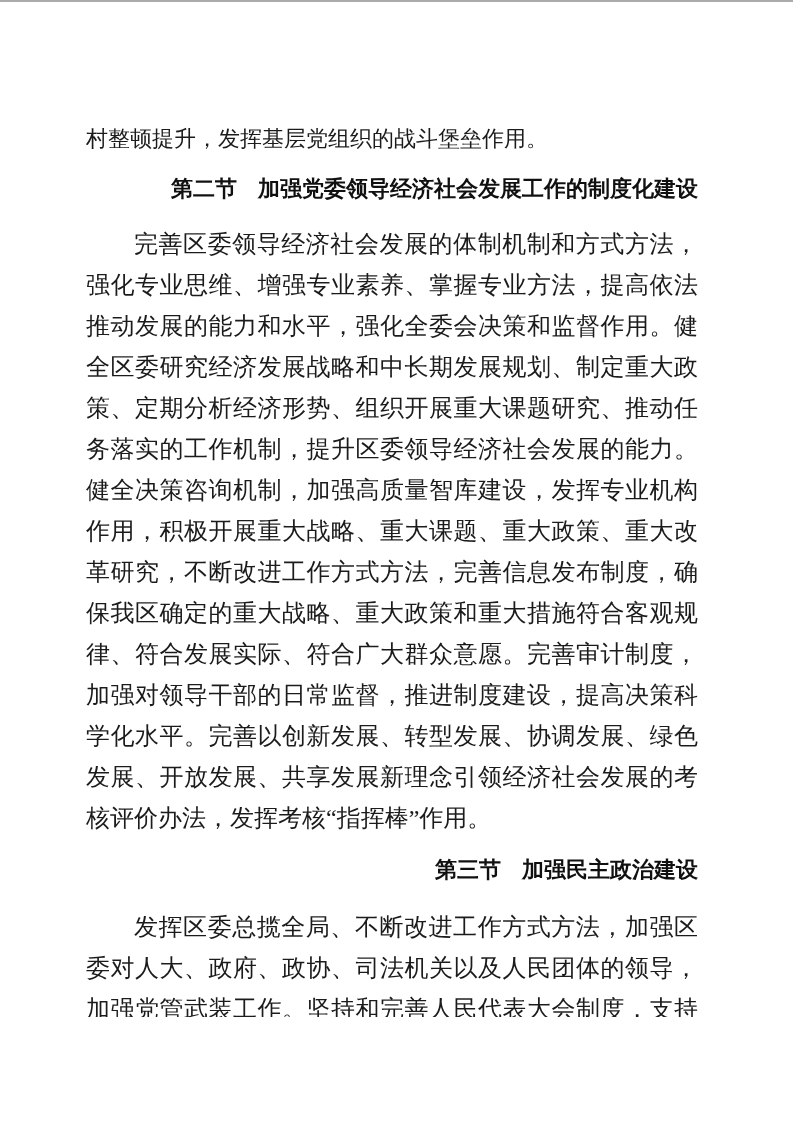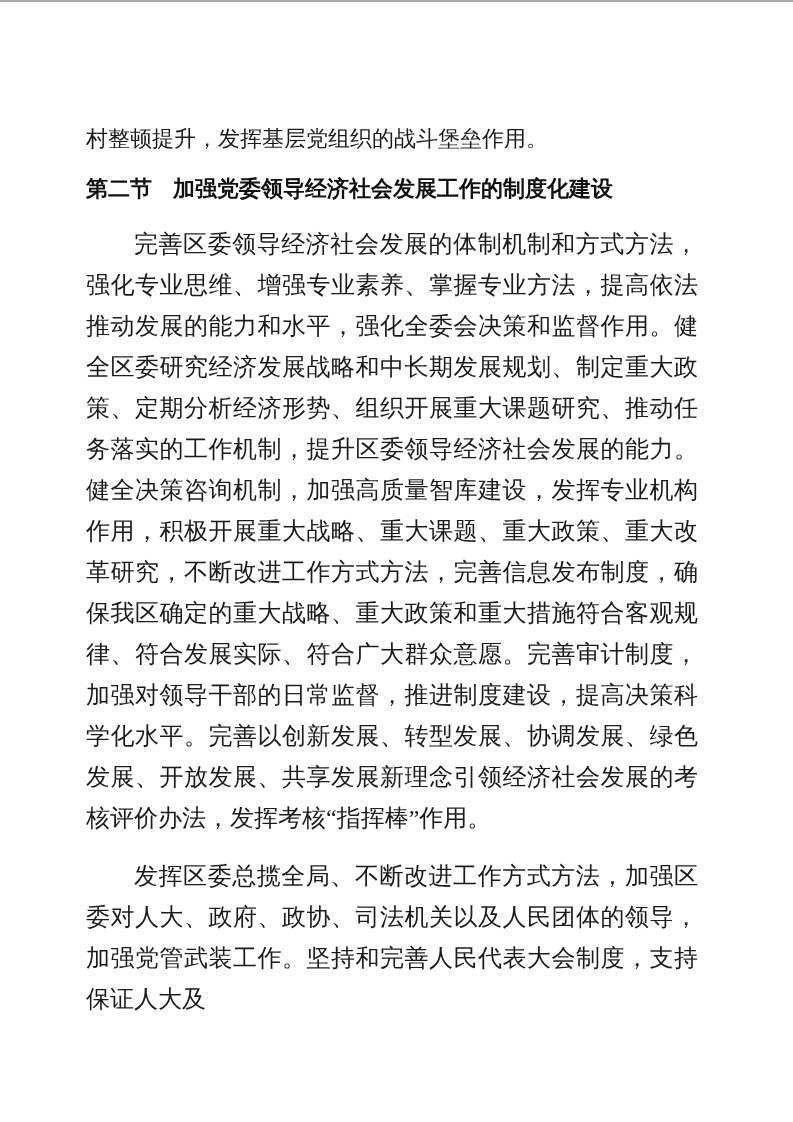--- a/index.html
+++ b/index.html
@@ -31,21 +31,21 @@
     text-align: justify;
     text-indent: 0;
     letter-spacing: 0;
   }
   .section-heading {
     margin: 9px 0 0 0;
     font-size: 22px;
     line-height: 41px;
     font-weight: bold;
     color: #101010;
-    text-align: left;
+    text-align: right;
     white-space: nowrap;
   }
   .section-heading .heading-label {
     margin-right: 0.95em;
   }
   .body-para {
     margin: 15px 0 0 0;
     font-size: 24px;
     line-height: 41px;
     text-align: justify;
@@ -76,19 +76,20 @@
 
 <div class="page">
   <div class="content">
 
     <p class="lead-line">村整顿提升，发挥基层党组织的战斗堡垒作用。</p>
 
     <h2 class="section-heading heading-2"><span class="heading-label">第二节</span><span class="heading-title">加强党委领导经济社会发展工作的制度化建设</span></h2>
 
     <p class="body-para para-1">完善区委领导经济社会发展的体制机制和方式方法，强化专业思维、增强专业素养、掌握专业方法，提高依法推动发展的能力和水平，强化全委会决策和监督作用。健全区委研究经济发展战略和中长期发展规划、制定重大政策、定期分析经济形势、组织开展重大课题研究、推动任务落实的工作机制，提升区委领导经济社会发展的能力。健全决策咨询机制，加强高质量智库建设，发挥专业机构作用，积极开展重大战略、重大课题、重大政策、重大改革研究，不断改进工作方式方法，完善信息发布制度，确保我区确定的重大战略、重大政策和重大措施符合客观规律、符合发展实际、符合广大群众意愿。完善审计制度，加强对领导干部的日常监督，推进制度建设，提高决策科学化水平。完善以创新发展、转型发展、协调发展、绿色发展、开放发展、共享发展新理念引领经济社会发展的考核评价办法，发挥考核“指挥棒”作用。</p>
 
+    <h2 class="section-heading heading-3"><span class="heading-label">第三节</span><span class="heading-title">加强民主政治建设</span></h2>
 
     <p class="body-para para-2">发挥区委总揽全局、不断改进工作方式方法，加强区委对人大、政府、政协、司法机关以及人民团体的领导，加强党管武装工作。坚持和完善人民代表大会制度，支持保证人大及</p>
 
   </div>
 
   <div class="page-number">108</div>
 </div>
 
 </body></html>

